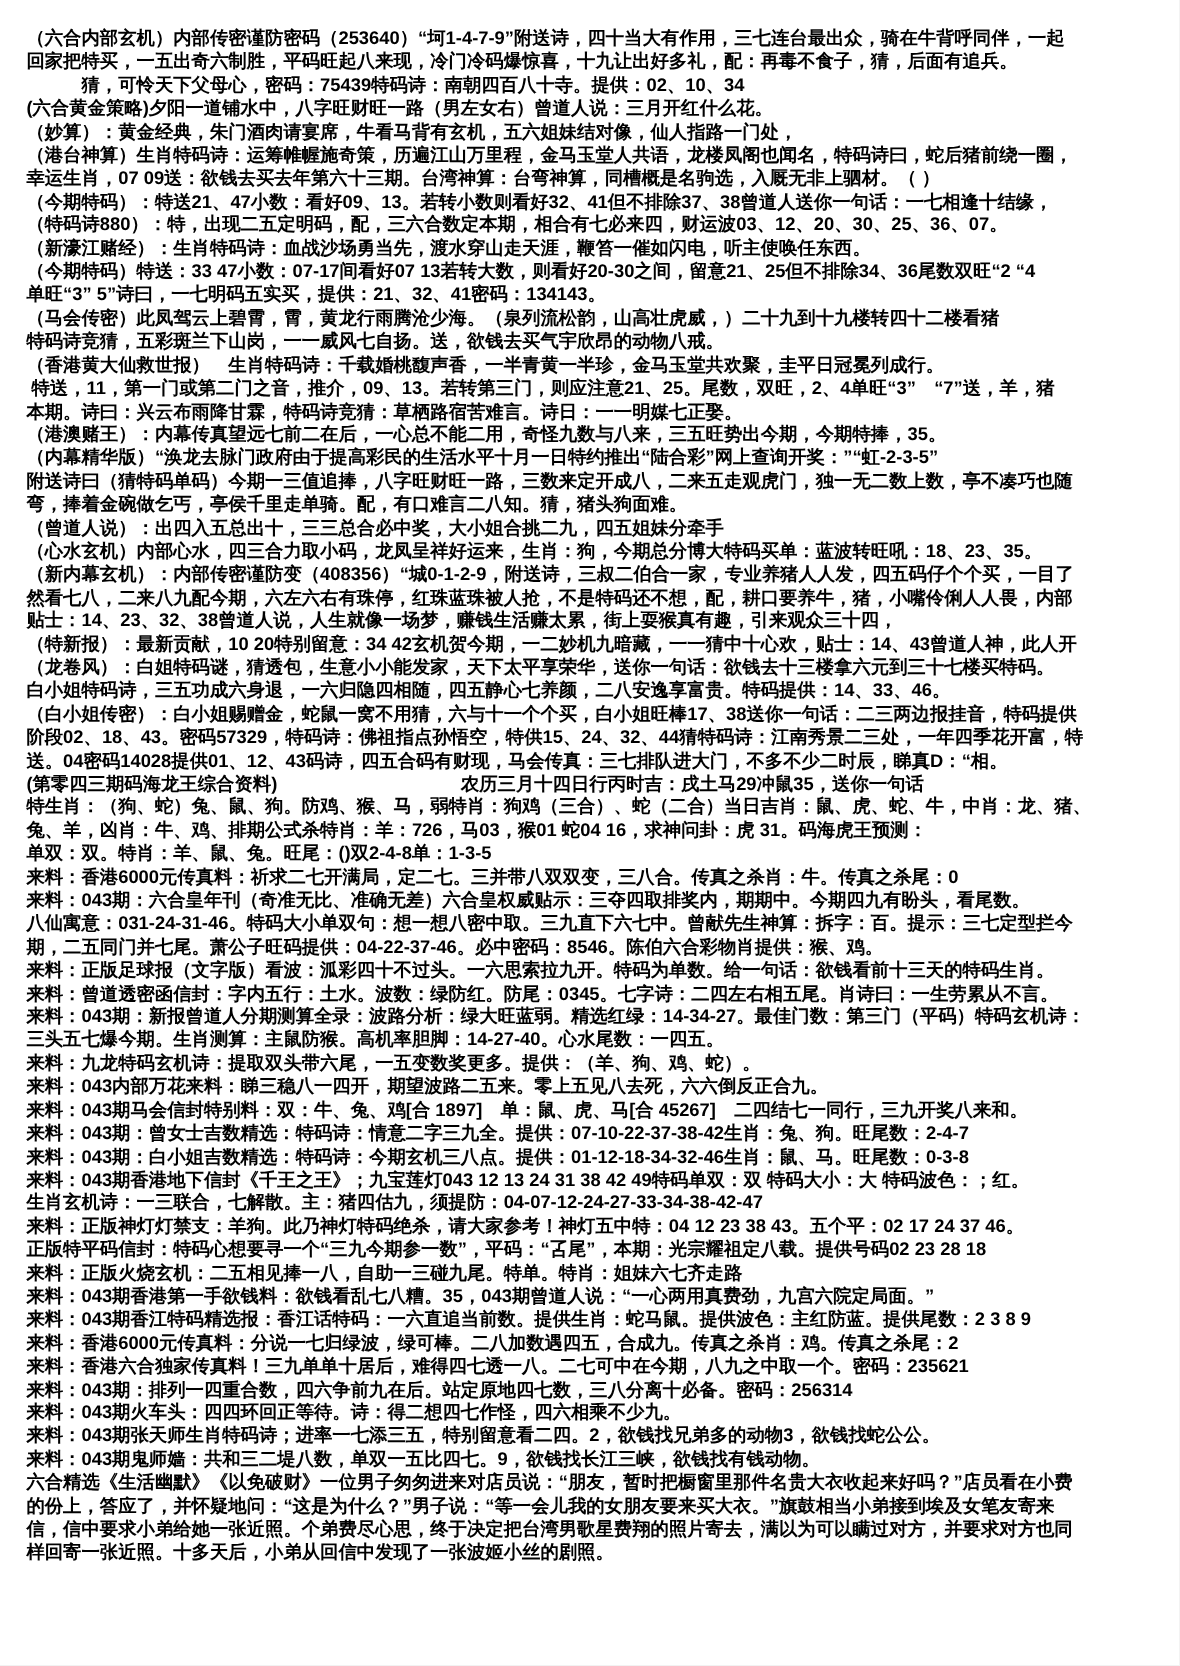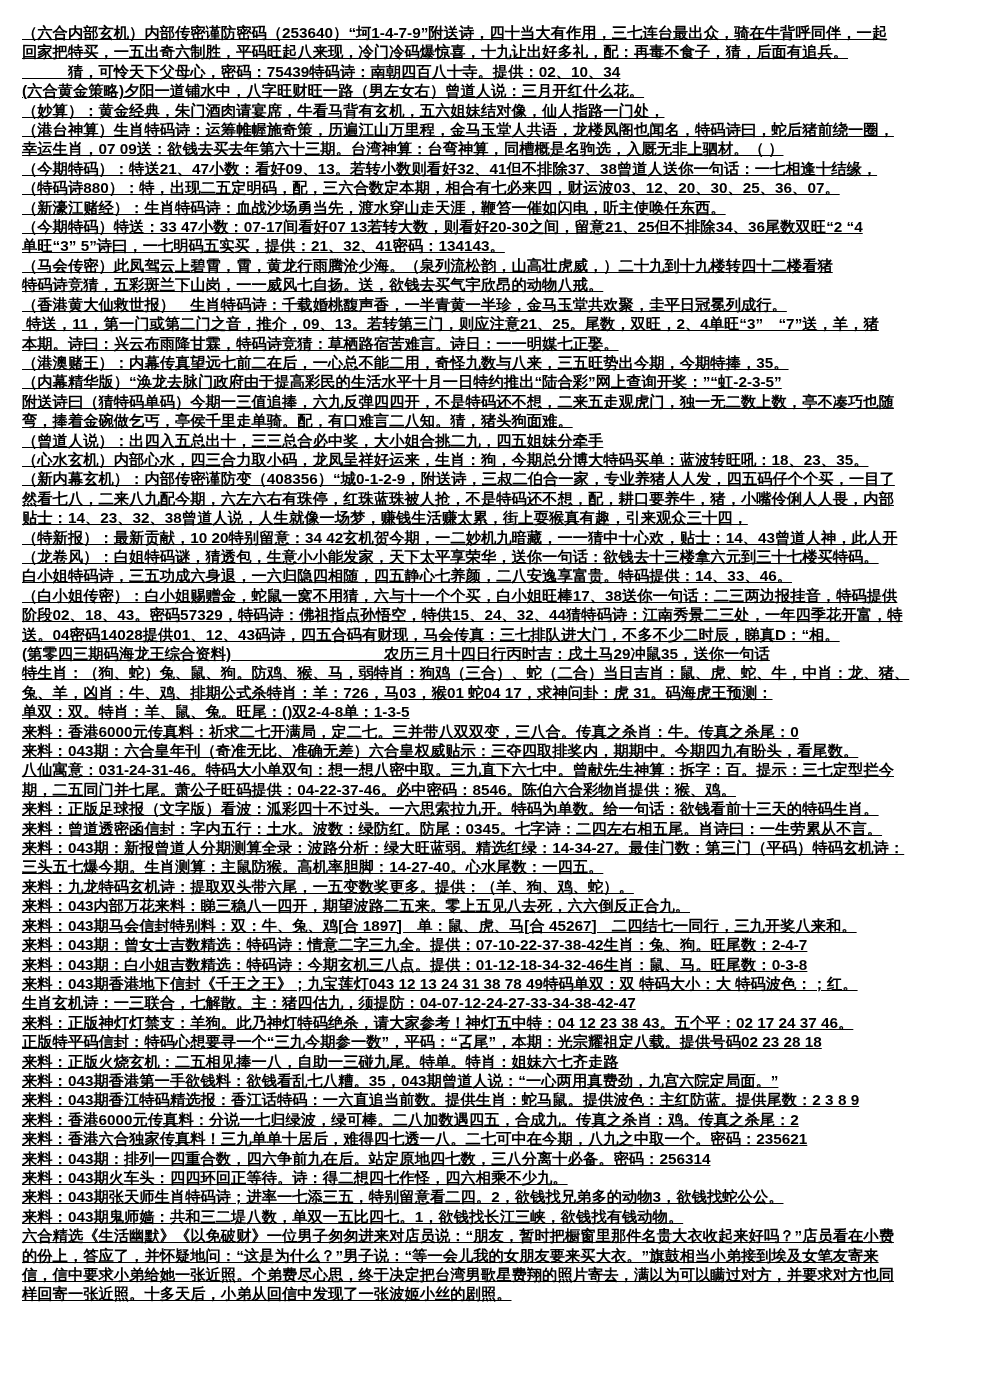--- a/index.html
+++ b/index.html
@@ -20,81 +20,81 @@
     color: #000000;
     white-space: pre;
     letter-spacing: 0;
     -webkit-font-smoothing: none;
   }
 </style>
 </head>
 <body>
 
 <div class="sheet" style="background: rgb(255, 255, 255);">
-  <div style="color: rgb(0, 0, 0); text-decoration: underline;">
+  <div style="color: rgb(0, 0, 0);">
       <div class="ln">（六合内部玄机）内部传密谨防密码（253640）“坷1-4-7-9”附送诗，四十当大有作用，三七连台最出众，骑在牛背呼同伴，一起</div>
       <div class="ln">回家把特买，一五出奇六制胜，平码旺起八来现，冷门冷码爆惊喜，十九让出好多礼，配：再毒不食子，猜，后面有追兵。</div>
       <div class="ln">　　　猜，可怜天下父母心，密码：75439特码诗：南朝四百八十寺。提供：02、10、34</div>
       <div class="ln">(六合黄金策略)夕阳一道铺水中，八字旺财旺一路（男左女右）曾道人说：三月开红什么花。</div>
       <div class="ln">（妙算）：黄金经典，朱门酒肉请宴席，牛看马背有玄机，五六姐妹结对像，仙人指路一门处，</div>
       <div class="ln">（港台神算）生肖特码诗：运筹帷幄施奇策，历遍江山万里程，金马玉堂人共语，龙楼凤阁也闻名，特码诗曰，蛇后猪前绕一圈，</div>
       <div class="ln">幸运生肖，07 09送：欲钱去买去年第六十三期。台湾神算：台弯神算，同槽概是名驹选，入厩无非上驷材。（ ）</div>
       <div class="ln">（今期特码）：特送21、47小数：看好09、13。若转小数则看好32、41但不排除37、38曾道人送你一句话：一七相逢十结缘，</div>
       <div class="ln">（特码诗880）：特，出现二五定明码，配，三六合数定本期，相合有七必来四，财运波03、12、20、30、25、36、07。</div>
       <div class="ln">（新濠江赌经）：生肖特码诗：血战沙场勇当先，渡水穿山走天涯，鞭笞一催如闪电，听主使唤任东西。</div>
       <div class="ln">（今期特码）特送：33 47小数：07-17间看好07 13若转大数，则看好20-30之间，留意21、25但不排除34、36尾数双旺“2 “4</div>
       <div class="ln">单旺“3” 5”诗曰，一七明码五实买，提供：21、32、41密码：134143。</div>
       <div class="ln">（马会传密）此凤驾云上碧霄，霄，黄龙行雨腾沧少海。（泉列流松韵，山高壮虎威，）二十九到十九楼转四十二楼看猪</div>
       <div class="ln">特码诗竞猜，五彩斑兰下山岗，一一威风七自扬。送，欲钱去买气宇欣昂的动物八戒。</div>
       <div class="ln">（香港黄大仙救世报）　生肖特码诗：千载婚桃馥声香，一半青黄一半珍，金马玉堂共欢聚，圭平日冠冕列成行。</div>
       <div class="ln"> 特送，11，第一门或第二门之音，推介，09、13。若转第三门，则应注意21、25。尾数，双旺，2、4单旺“3”　“7”送，羊，猪</div>
       <div class="ln">本期。诗曰：兴云布雨降甘霖，特码诗竞猜：草栖路宿苦难言。诗日：一一明媒七正娶。</div>
       <div class="ln">（港澳赌王）：内幕传真望远七前二在后，一心总不能二用，奇怪九数与八来，三五旺势出今期，今期特捧，35。</div>
       <div class="ln">（内幕精华版）“涣龙去脉门政府由于提高彩民的生活水平十月一日特约推出“陆合彩”网上查询开奖：”“虹-2-3-5”</div>
-      <div class="ln">附送诗曰（猜特码单码）今期一三值追捧，六九反弹四四开，不是特码还不想，二来五走观虎门，独一无二数上数，亭不凑巧也随</div>
+      <div class="ln">附送诗曰（猜特码单码）今期一三值追捧，八字旺财旺一路，三数来定开成八，二来五走观虎门，独一无二数上数，亭不凑巧也随</div>
       <div class="ln">弯，捧着金碗做乞丐，亭侯千里走单骑。配，有口难言二八知。猜，猪头狗面难。</div>
       <div class="ln">（曾道人说）：出四入五总出十，三三总合必中奖，大小姐合挑二九，四五姐妹分牵手</div>
       <div class="ln">（心水玄机）内部心水，四三合力取小码，龙凤呈祥好运来，生肖：狗，今期总分博大特码买单：蓝波转旺吼：18、23、35。</div>
       <div class="ln">（新内幕玄机）：内部传密谨防变（408356）“城0-1-2-9，附送诗，三叔二伯合一家，专业养猪人人发，四五码仔个个买，一目了</div>
       <div class="ln">然看七八，二来八九配今期，六左六右有珠停，红珠蓝珠被人抢，不是特码还不想，配，耕口要养牛，猪，小嘴伶俐人人畏，内部</div>
       <div class="ln">贴士：14、23、32、38曾道人说，人生就像一场梦，赚钱生活赚太累，街上耍猴真有趣，引来观众三十四，</div>
       <div class="ln">（特新报）：最新贡献，10 20特别留意：34 42玄机贺今期，一二妙机九暗藏，一一猜中十心欢，贴士：14、43曾道人神，此人开</div>
       <div class="ln">（龙卷风）：白姐特码谜，猜透包，生意小小能发家，天下太平享荣华，送你一句话：欲钱去十三楼拿六元到三十七楼买特码。</div>
       <div class="ln">白小姐特码诗，三五功成六身退，一六归隐四相随，四五静心七养颜，二八安逸享富贵。特码提供：14、33、46。</div>
       <div class="ln">（白小姐传密）：白小姐赐赠金，蛇鼠一窝不用猜，六与十一个个买，白小姐旺棒17、38送你一句话：二三两边报挂音，特码提供</div>
       <div class="ln">阶段02、18、43。密码57329，特码诗：佛祖指点孙悟空，特供15、24、32、44猜特码诗：江南秀景二三处，一年四季花开富，特</div>
       <div class="ln">送。04密码14028提供01、12、43码诗，四五合码有财现，马会传真：三七排队进大门，不多不少二时辰，睇真D：“相。</div>
       <div class="ln">(第零四三期码海龙王综合资料)　　　　　　　　　　农历三月十四日行丙时吉：戌土马29冲鼠35，送你一句话</div>
       <div class="ln">特生肖：（狗、蛇）兔、鼠、狗。防鸡、猴、马，弱特肖：狗鸡（三合）、蛇（二合）当日吉肖：鼠、虎、蛇、牛，中肖：龙、猪、</div>
-      <div class="ln">兔、羊，凶肖：牛、鸡、排期公式杀特肖：羊：726，马03，猴01 蛇04 17，求神问卦：虎 31。码海虎王预测：</div>
+      <div class="ln">兔、羊，凶肖：牛、鸡、排期公式杀特肖：羊：726，马03，猴01 蛇04 16，求神问卦：虎 31。码海虎王预测：</div>
       <div class="ln">单双：双。特肖：羊、鼠、兔。旺尾：()双2-4-8单：1-3-5</div>
       <div class="ln">来料：香港6000元传真料：祈求二七开满局，定二七。三并带八双双变，三八合。传真之杀肖：牛。传真之杀尾：0</div>
       <div class="ln">来料：043期：六合皇年刊（奇准无比、准确无差）六合皇权威贴示：三夺四取排奖内，期期中。今期四九有盼头，看尾数。</div>
       <div class="ln">八仙寓意：031-24-31-46。特码大小单双句：想一想八密中取。三九直下六七中。曾献先生神算：拆字：百。提示：三七定型拦今</div>
       <div class="ln">期，二五同门并七尾。萧公子旺码提供：04-22-37-46。必中密码：8546。陈伯六合彩物肖提供：猴、鸡。</div>
       <div class="ln">来料：正版足球报（文字版）看波：泒彩四十不过头。一六思索拉九开。特码为单数。给一句话：欲钱看前十三天的特码生肖。</div>
       <div class="ln">来料：曾道透密函信封：字内五行：土水。波数：绿防红。防尾：0345。七字诗：二四左右相五尾。肖诗曰：一生劳累从不言。</div>
       <div class="ln">来料：043期：新报曾道人分期测算全录：波路分析：绿大旺蓝弱。精选红绿：14-34-27。最佳门数：第三门（平码）特码玄机诗：</div>
       <div class="ln">三头五七爆今期。生肖测算：主鼠防猴。高机率胆脚：14-27-40。心水尾数：一四五。</div>
       <div class="ln">来料：九龙特码玄机诗：提取双头带六尾，一五变数奖更多。提供：（羊、狗、鸡、蛇）。</div>
       <div class="ln">来料：043内部万花来料：睇三稳八一四开，期望波路二五来。零上五见八去死，六六倒反正合九。</div>
       <div class="ln">来料：043期马会信封特别料：双：牛、兔、鸡[合 1897]　单：鼠、虎、马[合 45267]　二四结七一同行，三九开奖八来和。</div>
       <div class="ln">来料：043期：曾女士吉数精选：特码诗：情意二字三九全。提供：07-10-22-37-38-42生肖：兔、狗。旺尾数：2-4-7</div>
       <div class="ln">来料：043期：白小姐吉数精选：特码诗：今期玄机三八点。提供：01-12-18-34-32-46生肖：鼠、马。旺尾数：0-3-8</div>
-      <div class="ln">来料：043期香港地下信封《千王之王》；九宝莲灯043 12 13 24 31 38 78 49特码单双：双 特码大小：大 特码波色：；红。</div>
+      <div class="ln">来料：043期香港地下信封《千王之王》；九宝莲灯043 12 13 24 31 38 42 49特码单双：双 特码大小：大 特码波色：；红。</div>
       <div class="ln">生肖玄机诗：一三联合，七解散。主：猪四估九，须提防：04-07-12-24-27-33-34-38-42-47</div>
       <div class="ln">来料：正版神灯灯禁支：羊狗。此乃神灯特码绝杀，请大家参考！神灯五中特：04 12 23 38 43。五个平：02 17 24 37 46。</div>
       <div class="ln">正版特平码信封：特码心想要寻一个“三九今期参一数”，平码：“叾尾”，本期：光宗耀祖定八载。提供号码02 23 28 18</div>
       <div class="ln">来料：正版火烧玄机：二五相见捧一八，自助一三碰九尾。特单。特肖：姐妹六七齐走路</div>
       <div class="ln">来料：043期香港第一手欲钱料：欲钱看乱七八糟。35，043期曾道人说：“一心两用真费劲，九宫六院定局面。”</div>
       <div class="ln">来料：043期香江特码精选报：香江话特码：一六直追当前数。提供生肖：蛇马鼠。提供波色：主红防蓝。提供尾数：2 3 8 9</div>
       <div class="ln">来料：香港6000元传真料：分说一七归绿波，绿可棒。二八加数遇四五，合成九。传真之杀肖：鸡。传真之杀尾：2</div>
       <div class="ln">来料：香港六合独家传真料！三九单单十居后，难得四七透一八。二七可中在今期，八九之中取一个。密码：235621</div>
       <div class="ln">来料：043期：排列一四重合数，四六争前九在后。站定原地四七数，三八分离十必备。密码：256314</div>
       <div class="ln">来料：043期火车头：四四环回正等待。诗：得二想四七作怪，四六相乘不少九。</div>
       <div class="ln">来料：043期张天师生肖特码诗；进率一七添三五，特别留意看二四。2，欲钱找兄弟多的动物3，欲钱找蛇公公。</div>
-      <div class="ln">来料：043期鬼师嫱：共和三二堤八数，单双一五比四七。1，欲钱找长江三峡，欲钱找有钱动物。</div>
+      <div class="ln">来料：043期鬼师嫱：共和三二堤八数，单双一五比四七。9，欲钱找长江三峡，欲钱找有钱动物。</div>
       <div class="ln">六合精选《生活幽默》《以免破财》一位男子匆匆进来对店员说：“朋友，暂时把橱窗里那件名贵大衣收起来好吗？”店员看在小费</div>
       <div class="ln">的份上，答应了，并怀疑地问：“这是为什么？”男子说：“等一会儿我的女朋友要来买大衣。”旗鼓相当小弟接到埃及女笔友寄来</div>
       <div class="ln">信，信中要求小弟给她一张近照。个弟费尽心思，终于决定把台湾男歌星费翔的照片寄去，满以为可以瞒过对方，并要求对方也同</div>
       <div class="ln">样回寄一张近照。十多天后，小弟从回信中发现了一张波姬小丝的剧照。</div>
     </div>
 </div>
 
 </body></html>

